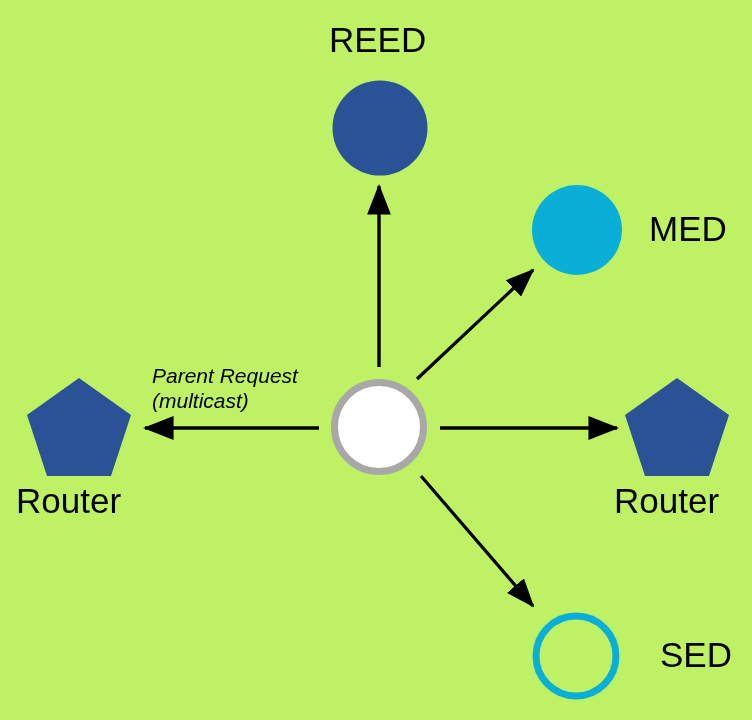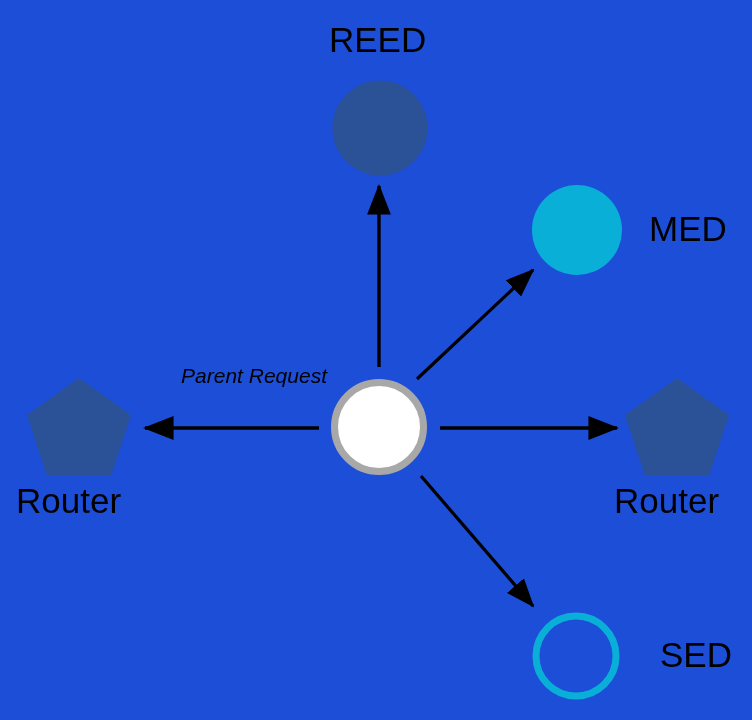--- a/index.html
+++ b/index.html
@@ -4,21 +4,21 @@
 <style>
   html, body {
     margin: 0;
     padding: 0;
     background: #ffffff;
   }
   #diagram-root {
     position: relative;
     width: 752px;
     height: 720px;
-    background: #1d4ed8;
+    background: #bef264;
     font-family: "Liberation Sans", sans-serif;
     overflow: hidden;
   }
   #diagram-svg {
     position: absolute;
     top: 0;
     left: 0;
     width: 752px;
     height: 720px;
   }
@@ -29,21 +29,21 @@
     color: #000000;
     white-space: nowrap;
     line-height: 1;
   }
   .edge-label {
     position: absolute;
     font-family: "Liberation Sans", sans-serif;
     font-style: italic;
     font-size: 21px;
     color: #000000;
-    text-align: right;
+    text-align: left;
     line-height: 1.18;
     white-space: nowrap;
   }
   #label-reed   { left: 329px; top: 22px;  }
   #label-med    { left: 637px; top: 211px; margin-left: 12px; }
   #label-router-right { left: 614px; top: 483px; }
   #label-router-left  { left: 16px;  top: 483px; }
   #label-sed    { left: 660px; top: 637px; }
   #label-parent-request { left: 152px; top: 364px; width: 175px; }
 </style>
@@ -87,15 +87,16 @@
   <div class="node-label" id="label-med">MED</div>
 
   <div class="node-label" id="label-router-right">Router</div>
 
   <div class="node-label" id="label-sed">SED</div>
 
   <div class="node-label" id="label-router-left">Router</div>
 
   <div class="edge-label" id="label-parent-request">
     <div>Parent Request</div>
+    <div>(multicast)</div>
   </div>
 
 </div>
 
 </body></html>

